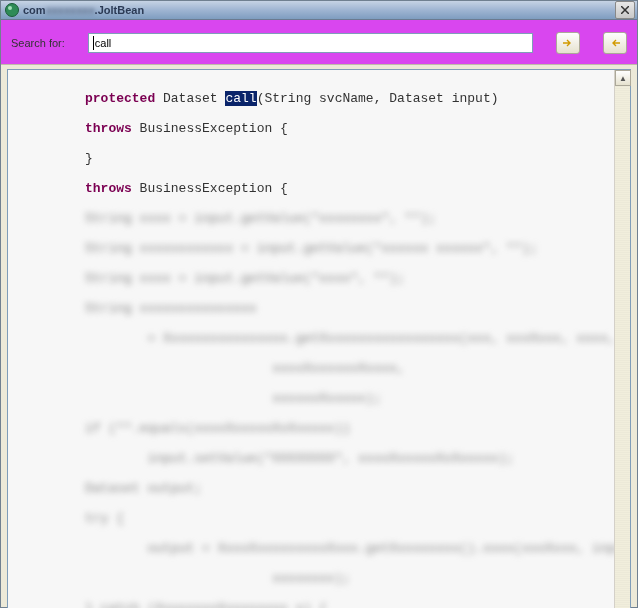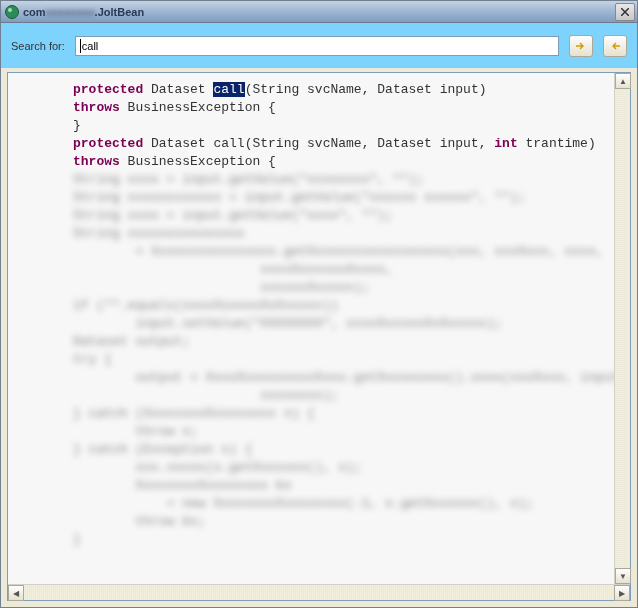--- a/index.html
+++ b/index.html
@@ -66,22 +66,22 @@
     font-size: 10px;
     font-weight: bold;
     color: #333;
     cursor: pointer;
   }
   .toolbar {
     padding: 12px 10px 10px 10px;
     border-bottom: 1px solid #c0bca8;
     display: flex;
     align-items: center;
-    gap: 10px;
-    background: #7dd3fc;
+    gap: 23px;
+    background: #d946ef;
   }
   .search-label {
     font-size: 11px;
     color: #333;
   }
   .search-box {
     flex: 1;
     display: flex;
     align-items: center;
     background: #fff;
@@ -172,21 +172,21 @@
     display: flex;
     align-items: center;
     justify-content: center;
     font-size: 8px;
     color: #555;
     cursor: pointer;
   }
   .sb-track { flex: 1; background: #ece9d8; }
   .scrollbar-v .sb-track { background: repeating-linear-gradient(0deg,#f1eedc,#f1eedc 1px,#ece9d8 1px,#ece9d8 2px); }
   .scrollbar-h .sb-track { background: repeating-linear-gradient(90deg,#f1eedc,#f1eedc 1px,#ece9d8 1px,#ece9d8 2px); }
-  .editor pre { font-family: inherit; margin: 0; white-space: pre; padding-left: 37px; }
+  .editor pre { font-family: inherit; margin: 12px; white-space: pre; padding-left: 37px; }
 </style>
 </head>
 <body>
 
 <div class="window">
 
   <div class="titlebar">
     <div class="titlebar-icon"></div>
     <div class="titlebar-text">
       <span>com</span><span class="blurred">xxxxxxxx</span><span>.</span><span>JoltBean</span>
@@ -216,21 +216,20 @@
       </svg>
     </div>
   </div>
 
   <div class="editor-wrap">
     <div class="editor" id="editor">
         <pre><span class="kw">protected</span><span> Dataset </span><span class="hl">call</span><span>(String svcName, Dataset input)</span></pre>
         <pre><span class="kw">throws</span><span> BusinessException {</span></pre>
         <pre><span>}</span></pre>
         <pre><span></span></pre>
-        <pre><span class="kw">protected</span><span> Dataset call(String svcName, Dataset input, </span><span class="kw">int</span><span> trantime)</span></pre>
         <pre><span class="kw">throws</span><span> BusinessException {</span></pre>
         <pre class="blurred-line"><span>String xxxx = input.getValue("xxxxxxxx", "");</span></pre>
         <pre class="blurred-line"><span>String xxxxxxxxxxxx = input.getValue("xxxxxx xxxxxx", "");</span></pre>
         <pre class="blurred-line"><span>String xxxx = input.getValue("xxxx", "");</span></pre>
         <pre class="blurred-line"><span>String xxxxxxxxxxxxxxx</span></pre>
         <pre class="blurred-line">        <span>= Xxxxxxxxxxxxxxxx.getXxxxxxxxxxxxxxxxxx(xxx, xxxXxxx, xxxx,</span></pre>
         <pre class="blurred-line">                        <span>xxxxXxxxxxxXxxxx,</span></pre>
         <pre class="blurred-line">                        <span>xxxxxxXxxxxx);</span></pre>
         <pre class="blurred-line"><span>if ("".equals(xxxxXxxxxxXxXxxxxx))</span></pre>
         <pre class="blurred-line">        <span>input.setValue("XXXXXXXX", xxxxXxxxxxXxXxxxxx);</span></pre>

